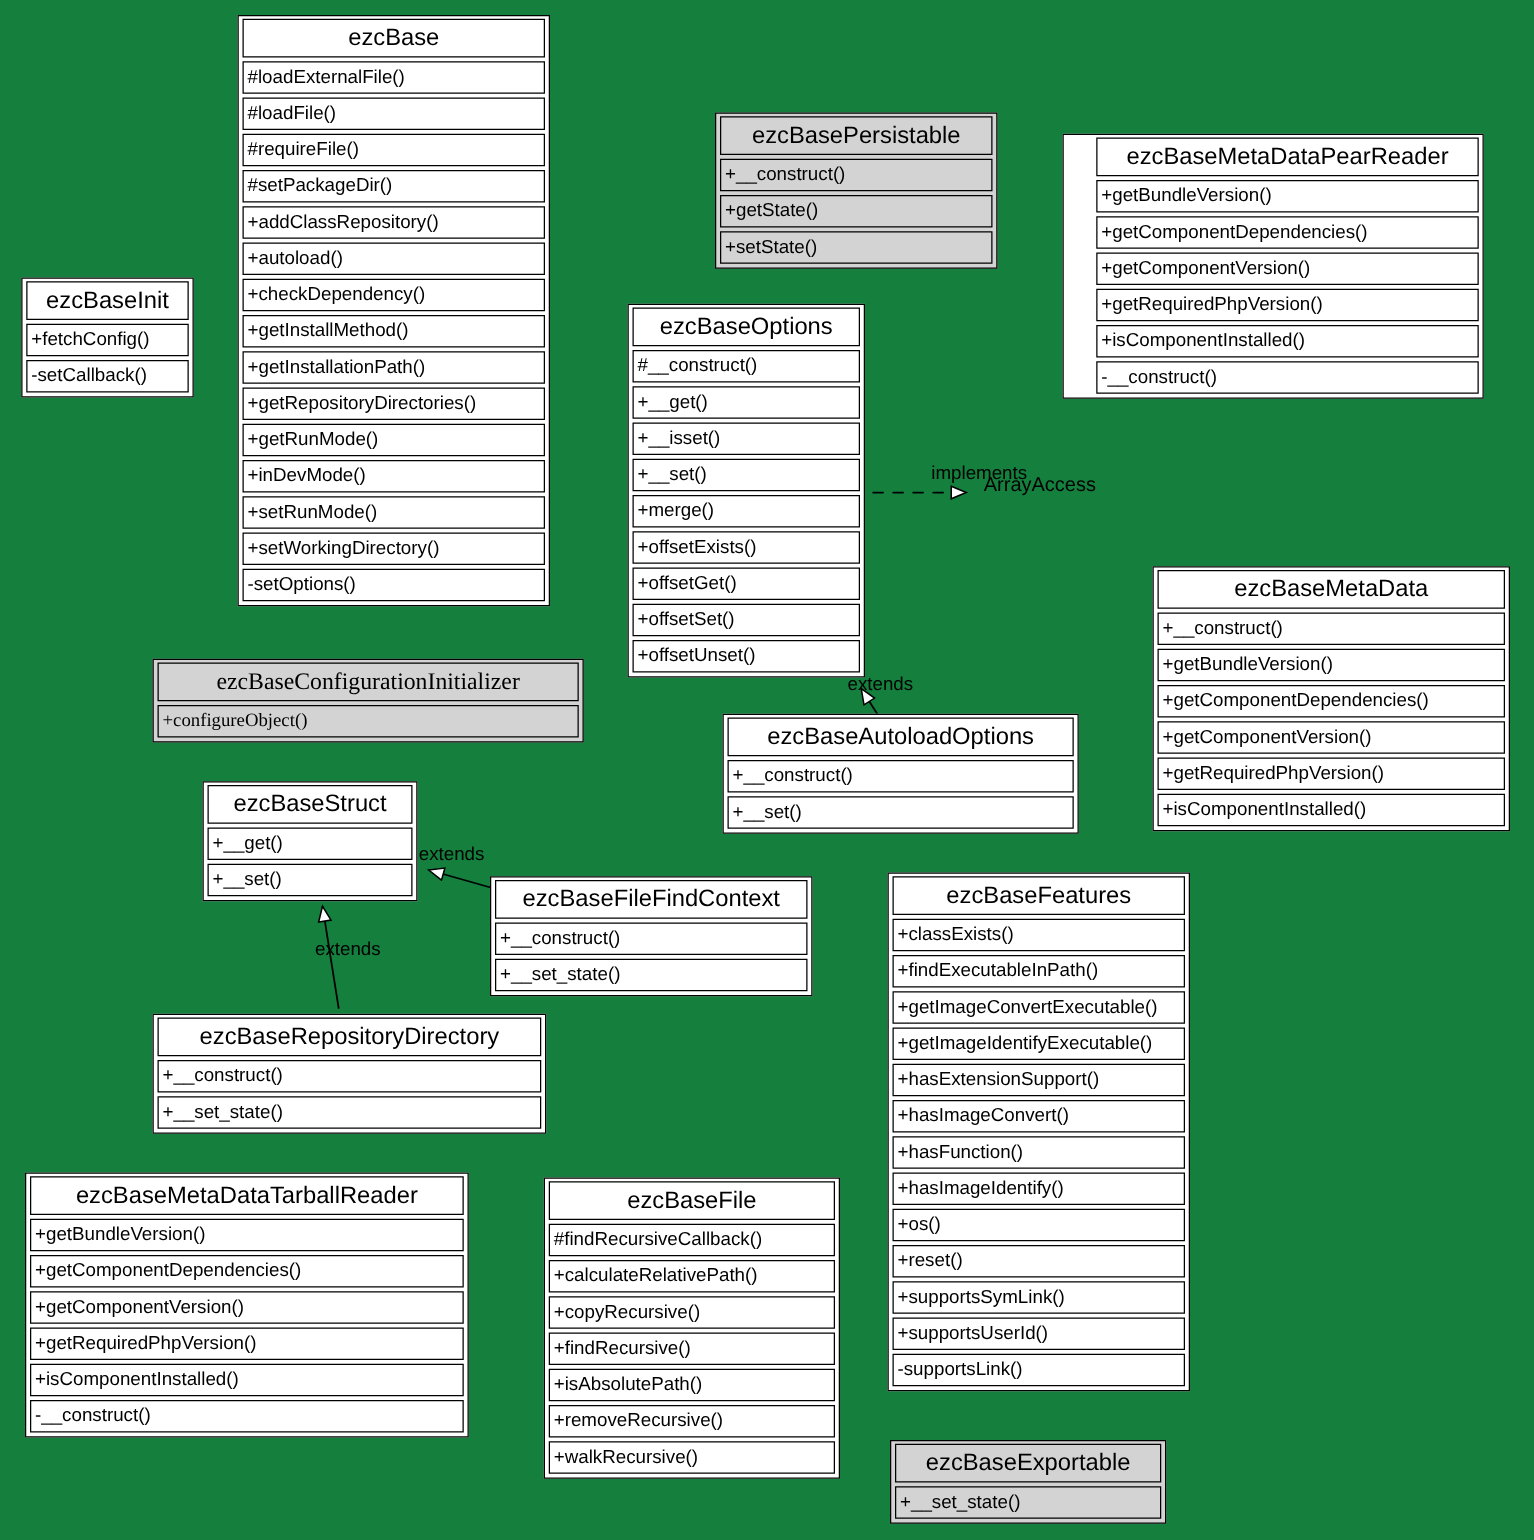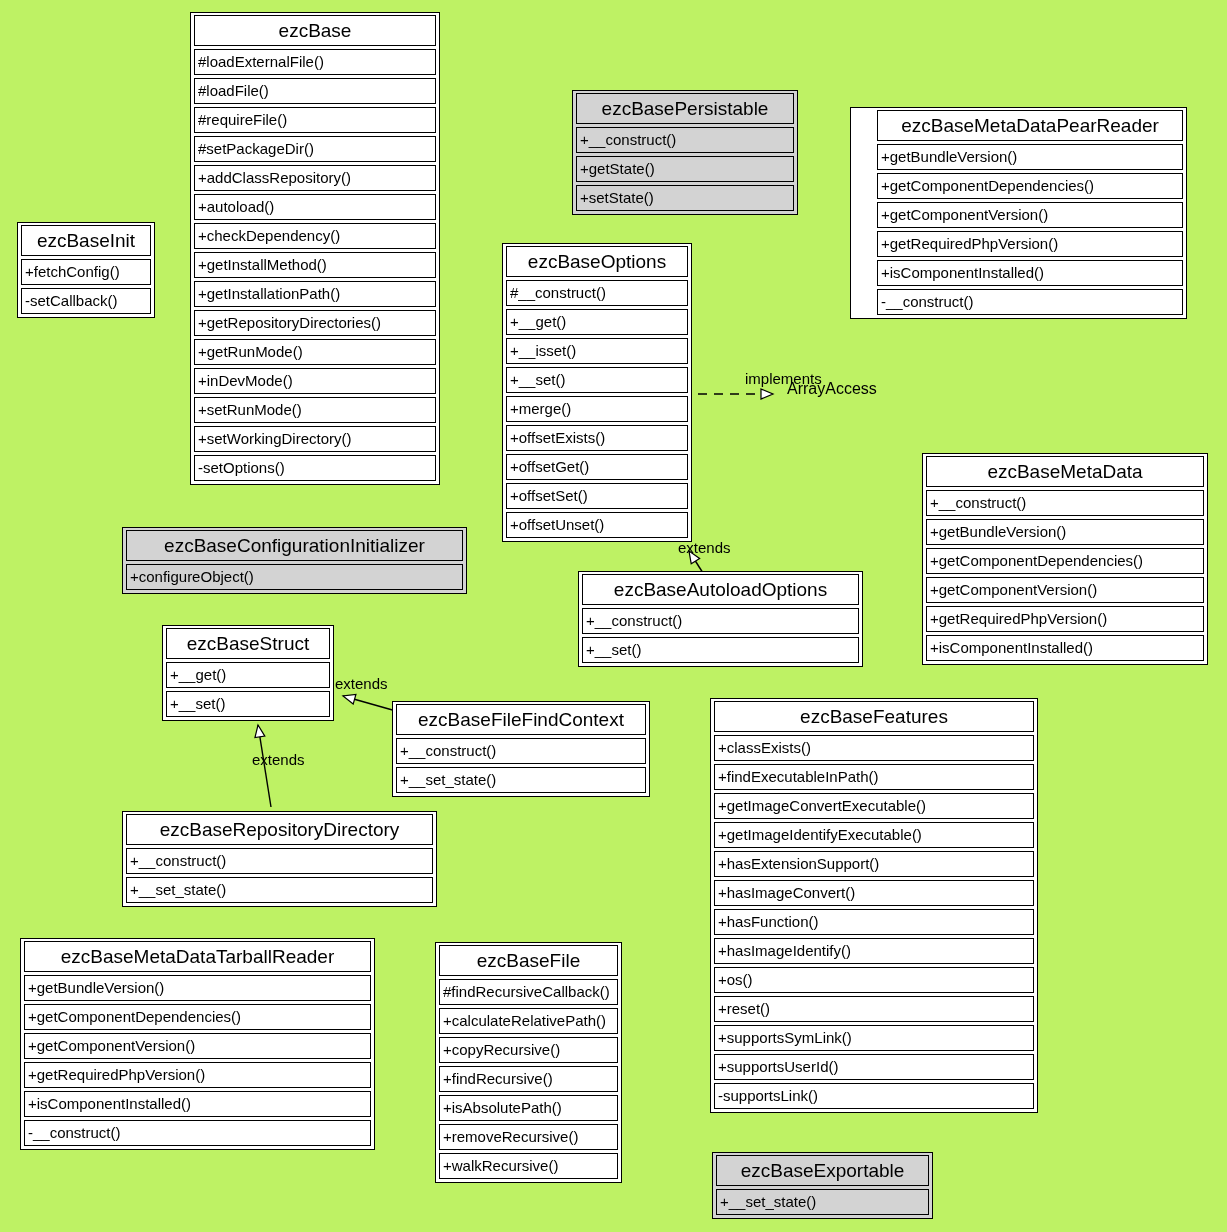--- a/index.html
+++ b/index.html
@@ -1,19 +1,19 @@
 <!DOCTYPE html>
 <html><head>
 <meta charset="utf-8">
 <style>
   html,body{margin:0;padding:0;background:#ffffff;}
   #canvas{
     position:relative;
     width:1227px;height:1232px;
-    background:#bef264;
+    background:#15803d;
     font-family:"Liberation Sans","DejaVu Sans",sans-serif;
     overflow:hidden;
   }
   .uml-class{
     position:absolute;
     box-sizing:border-box;
     border:1px solid #000;
     background:#ffffff;
     padding:2px 3px 3px 3px;
   }
@@ -118,40 +118,40 @@
       </div>
       <div class="uml-class" style="left: 922px; top: 453px; width: 286px;">
         <div class="uml-title">ezcBaseMetaData</div>
         <div class="uml-method">+__construct()</div>
         <div class="uml-method">+getBundleVersion()</div>
         <div class="uml-method">+getComponentDependencies()</div>
         <div class="uml-method">+getComponentVersion()</div>
         <div class="uml-method">+getRequiredPhpVersion()</div>
         <div class="uml-method">+isComponentInstalled()</div>
       </div>
-      <div class="uml-class gray" style="left: 122px; top: 527px; width: 345px;">
+      <div class="uml-class gray" style="left: 122px; top: 527px; width: 345px; font-family: Liberation Serif, serif;">
         <div class="uml-title">ezcBaseConfigurationInitializer</div>
         <div class="uml-method">+configureObject()</div>
       </div>
       <div class="uml-class" style="left: 578px; top: 571px; width: 285px;">
         <div class="uml-title">ezcBaseAutoloadOptions</div>
         <div class="uml-method">+__construct()</div>
         <div class="uml-method">+__set()</div>
       </div>
       <div class="uml-class" style="left: 162px; top: 625px; width: 172px;">
         <div class="uml-title">ezcBaseStruct</div>
         <div class="uml-method">+__get()</div>
         <div class="uml-method">+__set()</div>
       </div>
       <div class="uml-class" style="left: 392px; top: 701px; width: 258px;">
         <div class="uml-title">ezcBaseFileFindContext</div>
         <div class="uml-method">+__construct()</div>
         <div class="uml-method">+__set_state()</div>
       </div>
-      <div class="uml-class" style="left: 710px; top: 698px; width: 328px;">
+      <div class="uml-class" style="left: 710px; top: 698px; width: 242px;">
         <div class="uml-title">ezcBaseFeatures</div>
         <div class="uml-method">+classExists()</div>
         <div class="uml-method">+findExecutableInPath()</div>
         <div class="uml-method">+getImageConvertExecutable()</div>
         <div class="uml-method">+getImageIdentifyExecutable()</div>
         <div class="uml-method">+hasExtensionSupport()</div>
         <div class="uml-method">+hasImageConvert()</div>
         <div class="uml-method">+hasFunction()</div>
         <div class="uml-method">+hasImageIdentify()</div>
         <div class="uml-method">+os()</div>
@@ -167,21 +167,21 @@
       </div>
       <div class="uml-class" style="left: 20px; top: 938px; width: 355px;">
         <div class="uml-title">ezcBaseMetaDataTarballReader</div>
         <div class="uml-method">+getBundleVersion()</div>
         <div class="uml-method">+getComponentDependencies()</div>
         <div class="uml-method">+getComponentVersion()</div>
         <div class="uml-method">+getRequiredPhpVersion()</div>
         <div class="uml-method">+isComponentInstalled()</div>
         <div class="uml-method">-__construct()</div>
       </div>
-      <div class="uml-class" style="left: 435px; top: 942px; width: 187px;">
+      <div class="uml-class" style="left: 435px; top: 942px; width: 237px;">
         <div class="uml-title">ezcBaseFile</div>
         <div class="uml-method">#findRecursiveCallback()</div>
         <div class="uml-method">+calculateRelativePath()</div>
         <div class="uml-method">+copyRecursive()</div>
         <div class="uml-method">+findRecursive()</div>
         <div class="uml-method">+isAbsolutePath()</div>
         <div class="uml-method">+removeRecursive()</div>
         <div class="uml-method">+walkRecursive()</div>
       </div>
       <div class="uml-class gray" style="left: 712px; top: 1152px; width: 221px;">

